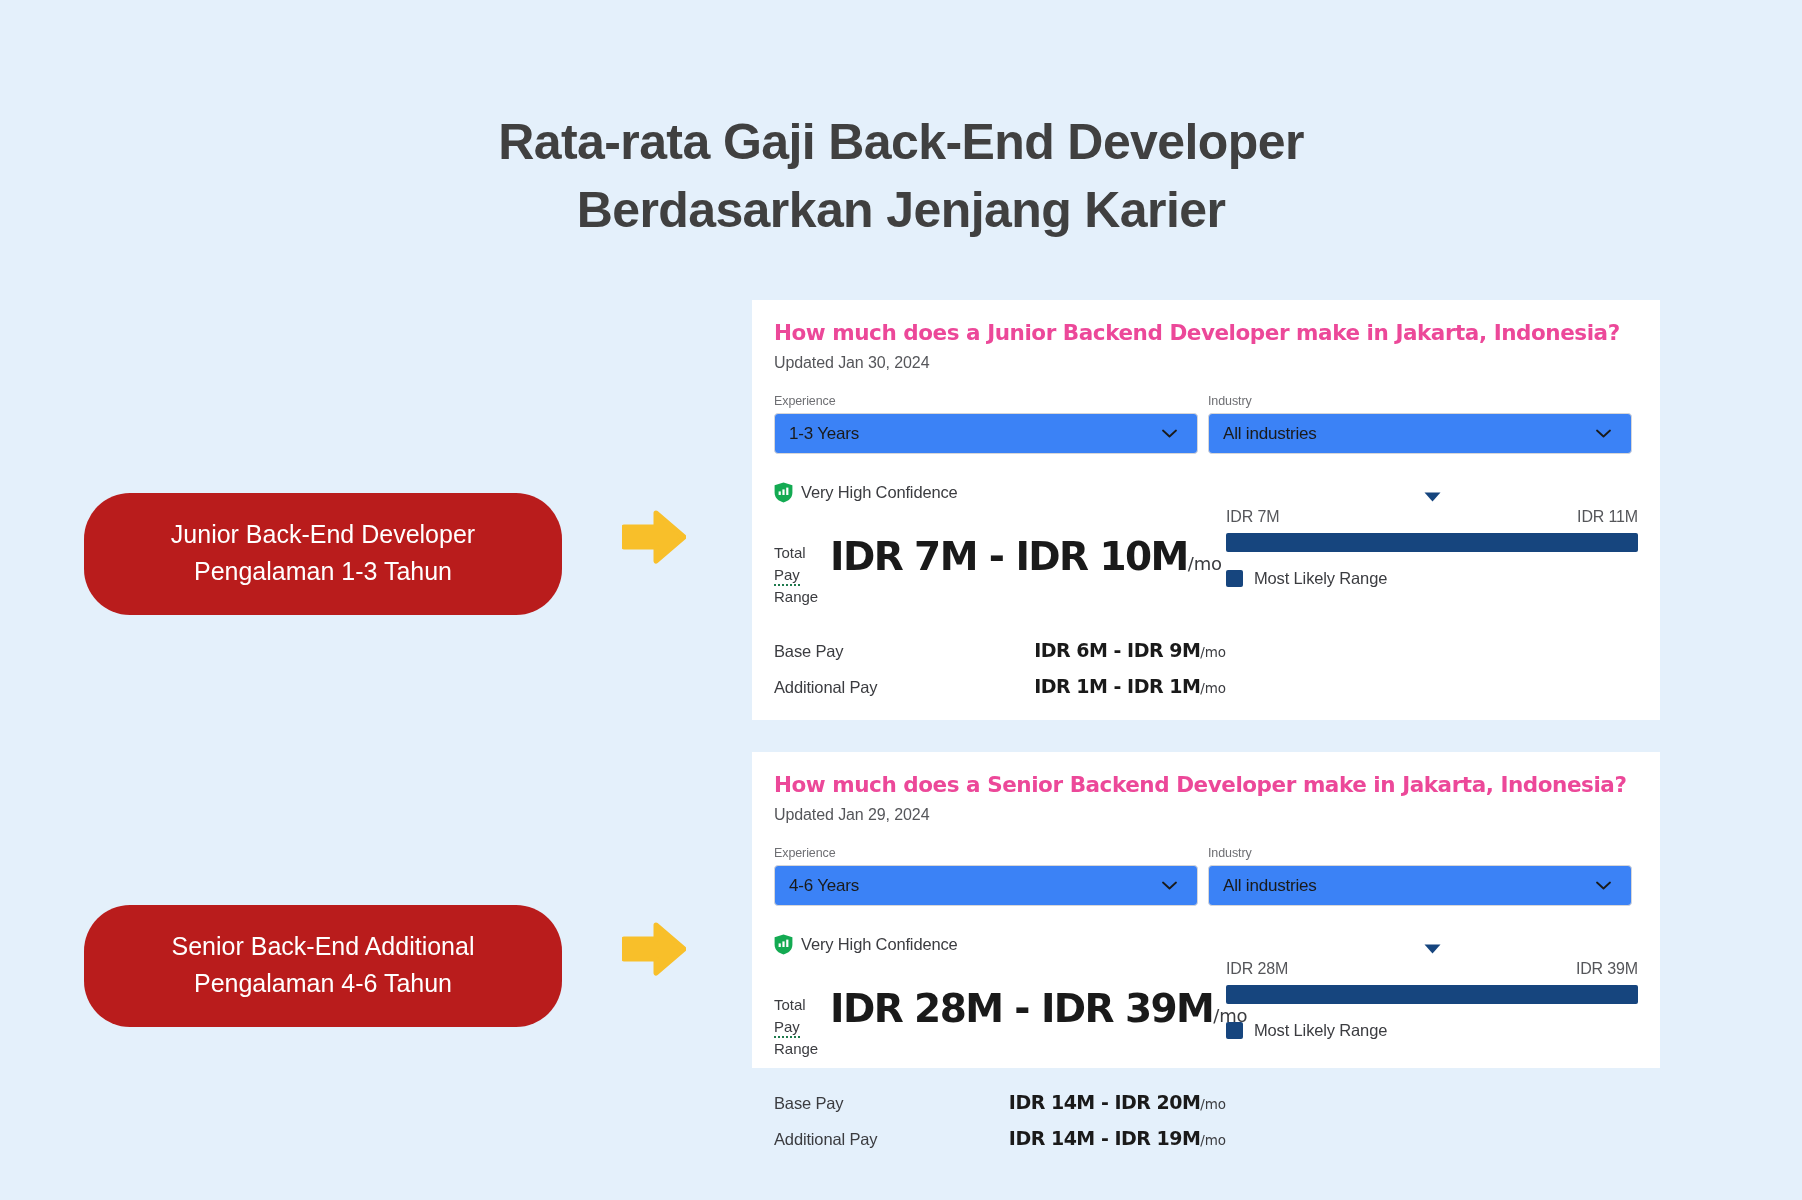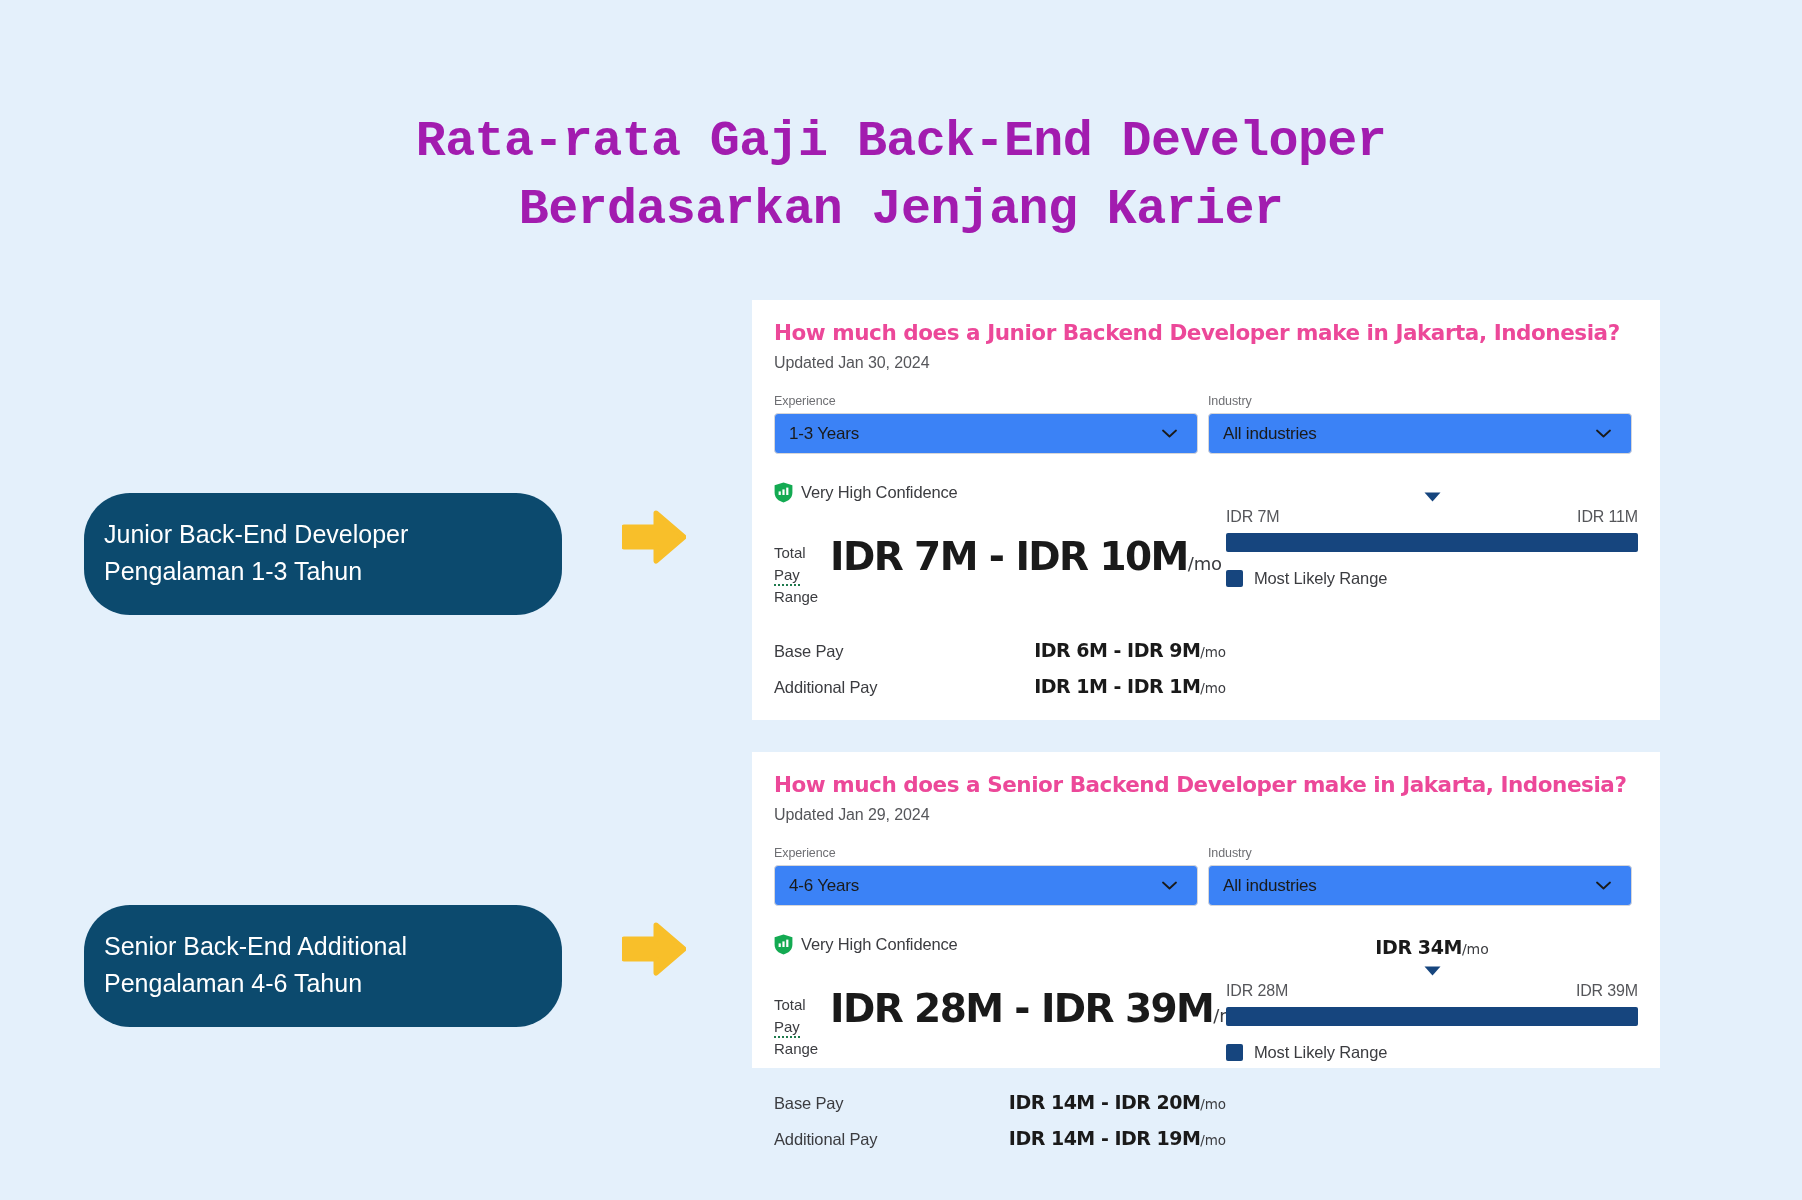--- a/index.html
+++ b/index.html
@@ -21,37 +21,37 @@
 
   
   .title-block {
     position: absolute;
     top: 108px;
     left: 0;
     width: 1802px;
     text-align: center;
   }
   .title-line {
-    font-family: Liberation Mono, monospace;
+    font-family: Liberation Sans, sans-serif;
     font-weight: 700;
     font-size: 50px;
     line-height: 1.36;
-    color: #a21caf;
+    color: #404040;
     letter-spacing: -0.6px;
     white-space: nowrap;
   }
 
   
   .pill {
     position: absolute;
     width: 478px;
     border-radius: 46px;
-    background: #0c4a6e;
+    background: #b91c1c;
     color: #ffffff;
-    text-align: left;
+    text-align: center;
     padding: 23px 20px 26px;
   }
   .pill-line {
     font-size: 25px;
     line-height: 1.46;
     font-weight: 400;
     white-space: nowrap;
   }
   #pill-junior { left: 84px; top: 493px; }
   #pill-senior { left: 84px; top: 905px; }
@@ -412,23 +412,20 @@
             <span class="pay-value"><span>IDR 14M - IDR 20M</span><span class="mo">/mo</span></span>
           </div>
           <div class="pay-row">
             <span class="pay-label">Additional Pay</span>
             <span class="pay-value"><span>IDR 14M - IDR 19M</span><span class="mo">/mo</span></span>
           </div>
         </div>
       </div>
 
       <div class="gd-right">
-        <div class="range-marker">
-          <span>IDR 34M</span><span class="mo">/mo</span>
-        </div>
         <div class="caret-wrap">
           <svg class="caret" viewBox="0 0 17 10">
             <path d="M0.5 0.5 H16.5 L8.5 9.5 Z" fill="#16457e"></path>
           </svg>
         </div>
         <div class="range-ends">
           <span>IDR 28M</span>
           <span>IDR 39M</span>
         </div>
         <div class="range-bar"></div>

